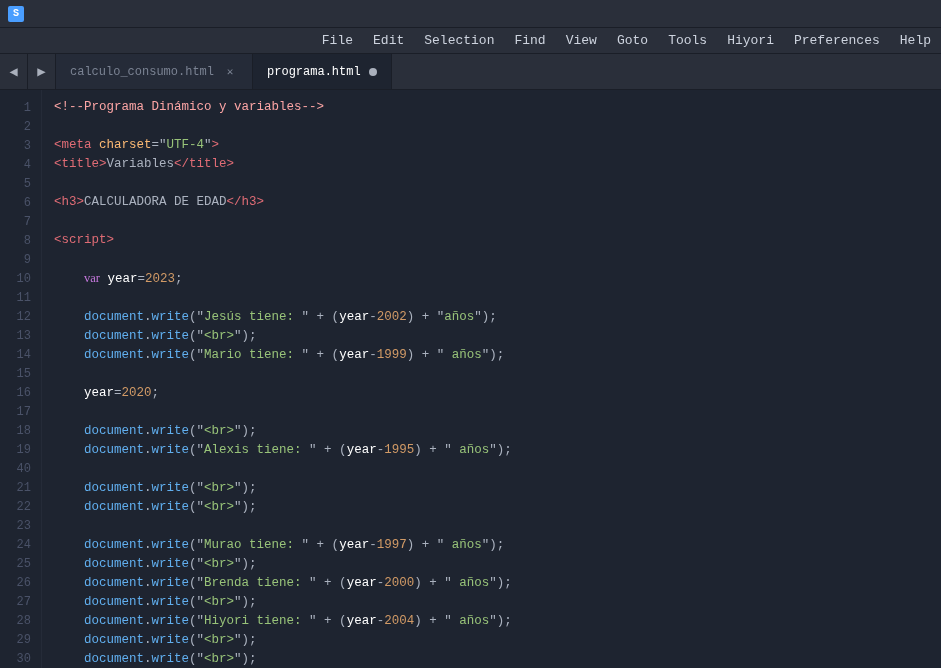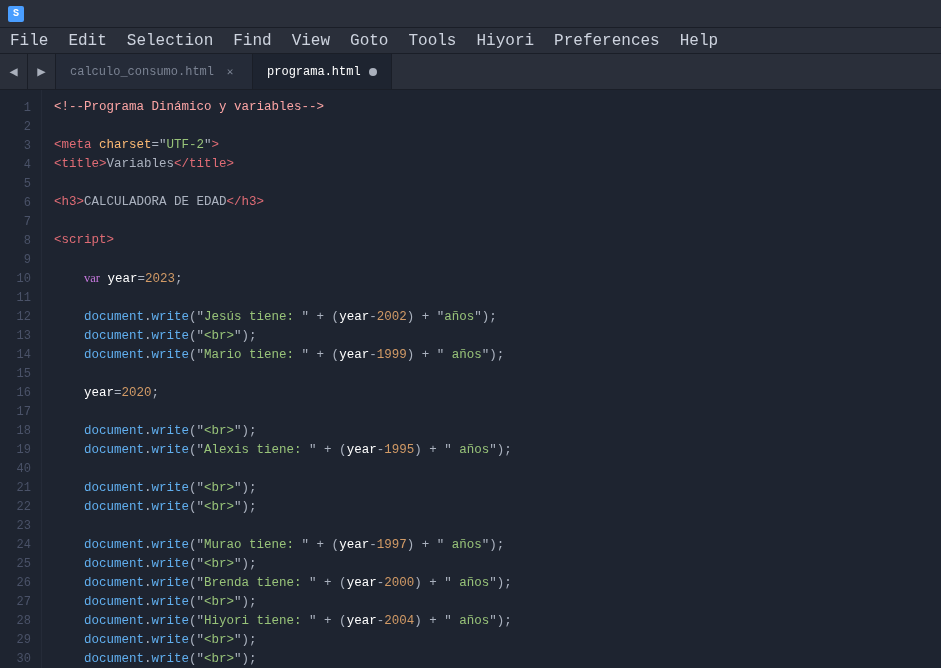--- a/index.html
+++ b/index.html
@@ -24,22 +24,23 @@
       font-size: 10px; color: white; font-weight: bold;
     }
     
     
     #menubar {
       background: #2a2f3a;
       display: flex;
       align-items: center;
       height: 26px;
       border-bottom: 1px solid #1a1e27;
-      font-size: 16px;
+      font-size: 13px;
       color: #cdd3de;
+      justify-content: flex-end;
     }
     .menu-item {
       padding: 4px 10px;
       cursor: pointer;
       height: 100%;
       display: flex;
       align-items: center;
     }
     
     
@@ -186,21 +187,21 @@
     <div class="line-num">26</div>
     <div class="line-num">27</div>
     <div class="line-num">28</div>
     <div class="line-num">29</div>
     <div class="line-num">30</div>
 
   </div>
 
   <div id="code-area"><span class="c-comment">&lt;!--Programa Dinámico y variables--&gt;</span>
 
-<span class="c-tag">&lt;meta</span> <span class="c-attr">charset</span><span class="c-punct">="</span><span class="c-string">UTF-2</span><span class="c-punct">"</span><span class="c-tag">&gt;</span>
+<span class="c-tag">&lt;meta</span> <span class="c-attr">charset</span><span class="c-punct">="</span><span class="c-string">UTF-4</span><span class="c-punct">"</span><span class="c-tag">&gt;</span>
 <span class="c-tag">&lt;title&gt;</span><span class="c-text">Variables</span><span class="c-tag">&lt;/title&gt;</span>
 
 <span class="c-tag">&lt;h3&gt;</span><span class="c-text">CALCULADORA DE EDAD</span><span class="c-tag">&lt;/h3&gt;</span>
 
 <span class="c-tag">&lt;script&gt;</span>
 
     <span class="c-keyword">var</span> <span class="c-white">year</span><span class="c-punct">=</span><span class="c-number">2023</span><span class="c-punct">;</span>
 
     <span class="c-fn">document</span><span class="c-punct">.</span><span class="c-method">write</span><span class="c-punct">("</span><span class="c-string">Jesús tiene: </span><span class="c-punct">" + (</span><span class="c-white">year</span><span class="c-punct">-</span><span class="c-number">2002</span><span class="c-punct">) + "</span><span class="c-string">años</span><span class="c-punct">");</span>
     <span class="c-fn">document</span><span class="c-punct">.</span><span class="c-method">write</span><span class="c-punct">("</span><span class="c-string">&lt;br&gt;</span><span class="c-punct">");</span>

